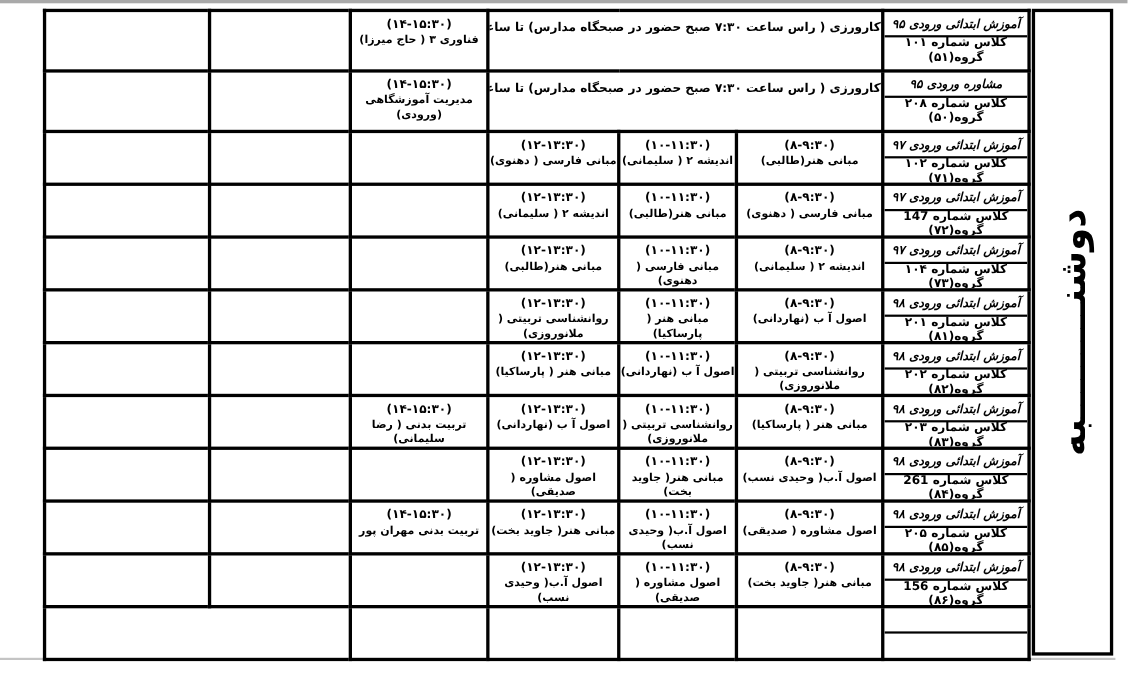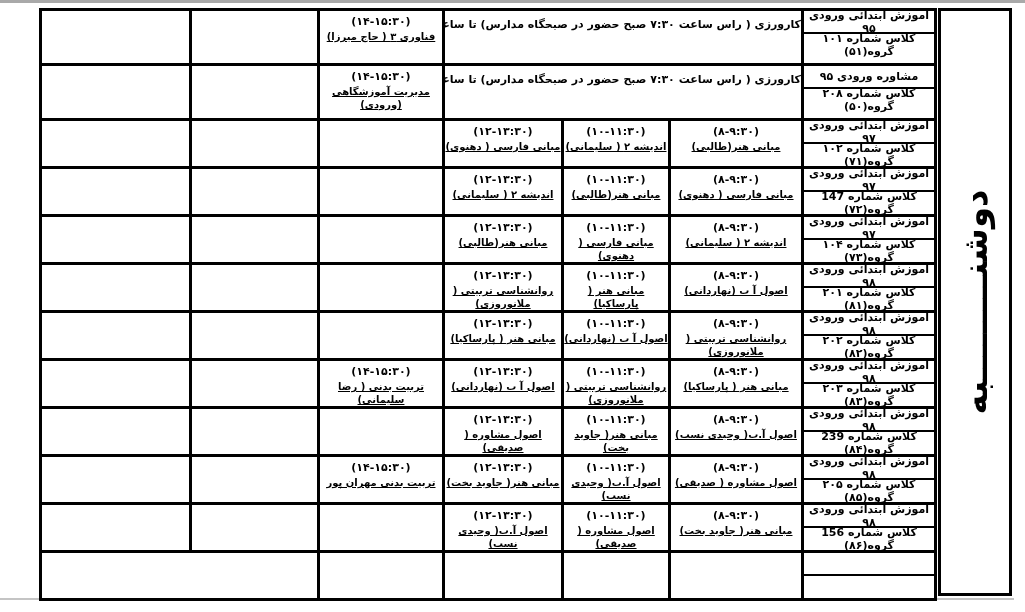--- a/index.html
+++ b/index.html
@@ -31,25 +31,25 @@
     direction:rtl;background:#fff;
   }
   td{
     border:3px solid #000;padding:0;vertical-align:top;text-align:center;
     font-weight:bold;font-size:10.5px;line-height:13px;height:45px;overflow:hidden;
   }
 
   
   .class-cell{padding:0;}
   .cls-line{display:flex;align-items:center;justify-content:center;height:22px;font-size:11px;}
-  .cls-line.top{border-bottom:2px solid #000;height:21px;}
+  .cls-line.top{border-bottom:2px solid #000;height:21px;font-style:italic;}
 
   
   .slot .time{direction:ltr;padding-top:4px;font-size:11px;white-space:nowrap;text-align:center;}
-  .slot .course{padding-top:2px;font-size:10px;text-decoration:underline;}
+  .slot .course{padding-top:2px;font-size:10px;}
 
   .internship-cell{vertical-align:top;padding-top:7px;font-size:11px;white-space:nowrap;}
 </style>
 </head>
 <body>
 
 <div class="edge-top"></div>
 <div class="edge-bottom"></div>
 
 <div class="sheet">
@@ -233,21 +233,21 @@
           <div class="time">(۱۴-۱۵:۳۰)</div>
           <div class="course">تربیت بدنی ( رضا سلیمانی)</div>
         </td>
         <td></td>
         <td></td>
       </tr>
 
       <tr>
         <td class="class-cell">
           <div class="cls-line top">آموزش ابتدائی ورودی ۹۸</div>
-          <div class="cls-line">کلاس شماره 239 گروه(۸۴)</div>
+          <div class="cls-line">کلاس شماره 261 گروه(۸۴)</div>
         </td>
         <td class="slot">
           <div class="time">(۸-۹:۳۰)</div>
           <div class="course">اصول آ.ب( وحیدی نسب)</div>
         </td>
         <td class="slot">
           <div class="time">(۱۰-۱۱:۳۰)</div>
           <div class="course">مبانی هنر( جاوید بخت)</div>
         </td>
         <td class="slot">

